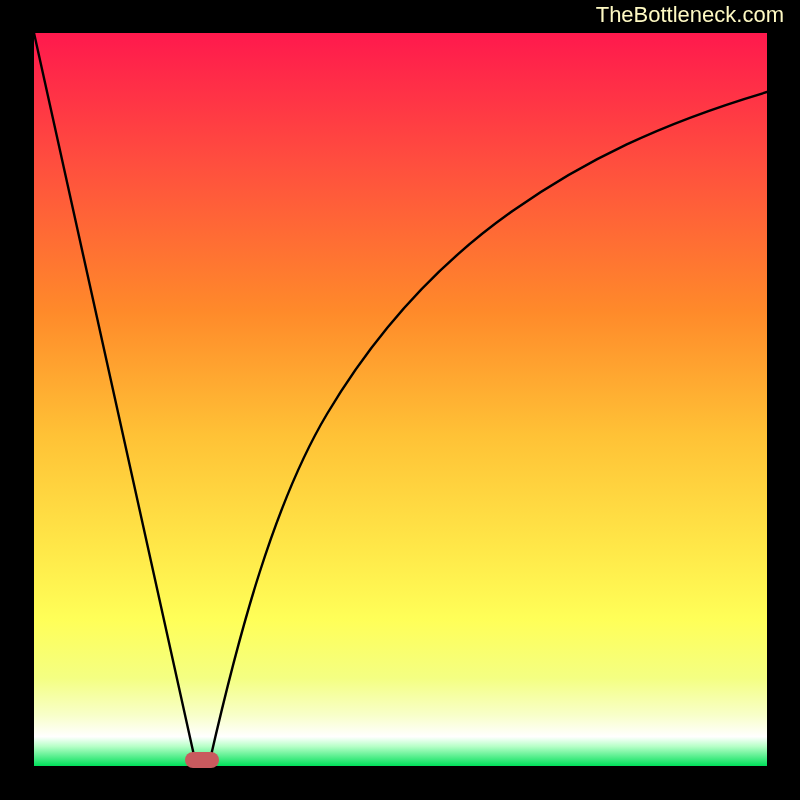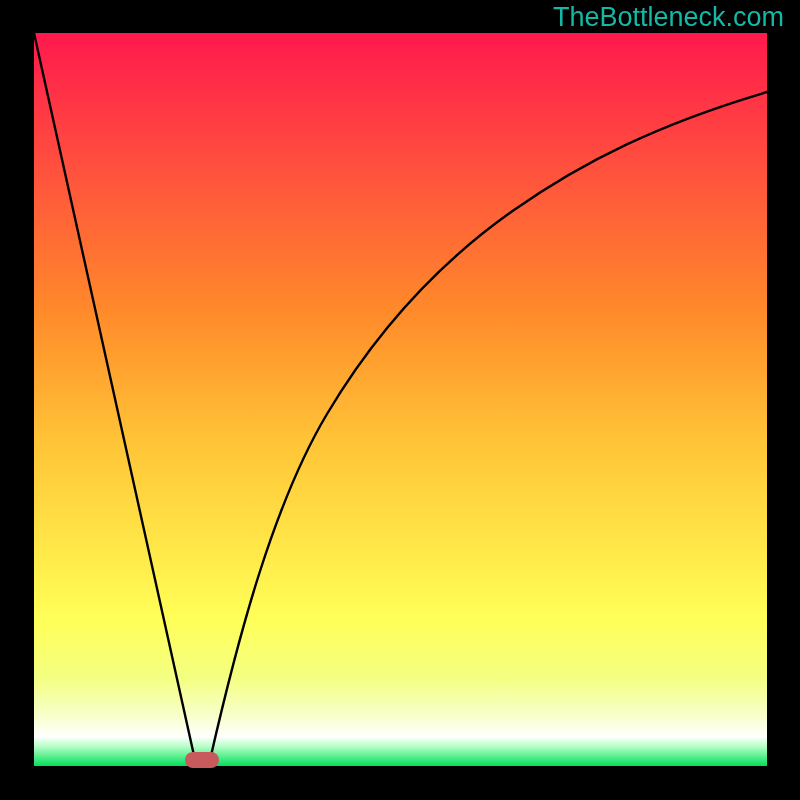--- a/index.html
+++ b/index.html
@@ -13,23 +13,23 @@
   .frame {
     position: relative;
     width: 800px;
     height: 800px;
     background: #000;
   }
   .watermark {
     position: absolute;
     top: 2px;
     right: 16px;
-    color: #14b8a6;
+    color: #fef9c3;
     font-family: Arial, Helvetica, sans-serif;
-    font-size: 27px;
+    font-size: 22px;
     font-weight: 500;
     letter-spacing: 0px;
     z-index: 5;
   }
   .plot {
     position: absolute;
     left: 34px;
     top: 33px;
     width: 733px;
     height: 733px;

